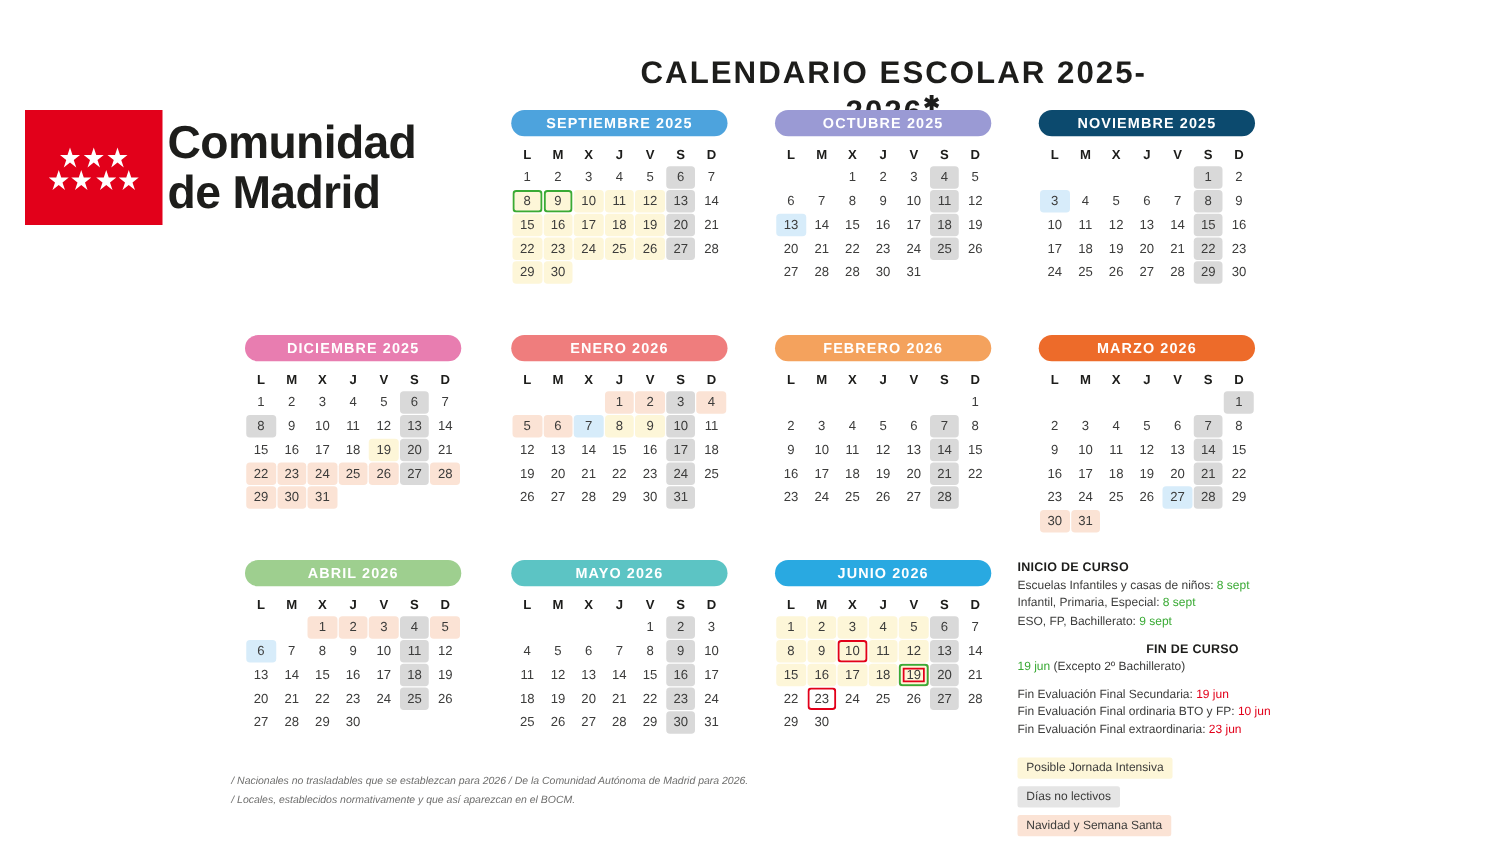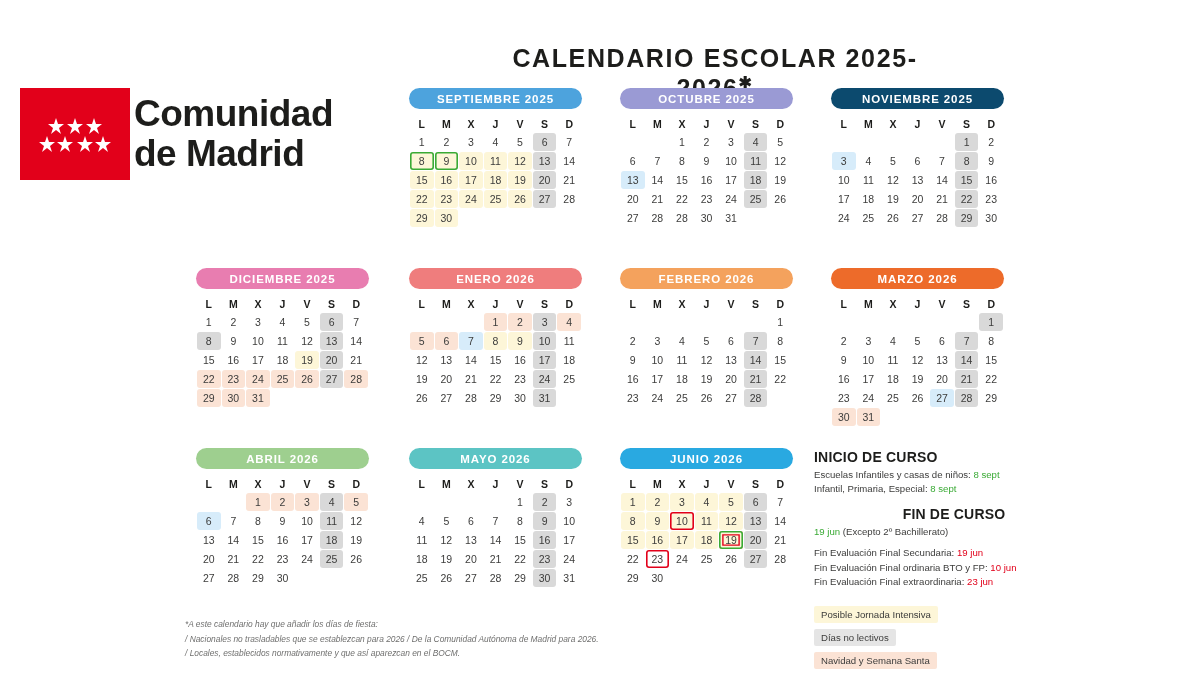--- a/index.html
+++ b/index.html
@@ -39,21 +39,21 @@
   td.holiday-grey{background:#d9d9d9;color:#e2001a;}
   td.nolect{background:#d7ecfa;color:#3c3c3b;}
   td.intensiva{background:#fdf6d8;color:#3c3c3b;}
   td.intensiva-sat{background:#d9d9d9;color:#3c3c3b;}
   td.empty{background:transparent;}
   .ring-green{box-shadow:inset 0 0 0 1.6px #3aaa35;border-radius:50%;}
   .ring-red{box-shadow:inset 0 0 0 1.6px #e2001a;border-radius:50%;}
   .ring-double{box-shadow:inset 0 0 0 1.6px #3aaa35, inset 0 0 0 3.2px #fdf6d8, inset 0 0 0 4.6px #e2001a;border-radius:50%;}
   
   #info{position:absolute;left:814px;top:447px;width:280px;font-size:9.6px;line-height:1.5;color:#3c3c3b;}
-  #info .hd{font-weight:bold;font-size:14px;color:#1d1d1b;letter-spacing:0.2px;}
+  #info .hd{font-weight:bold;font-size:10px;color:#1d1d1b;letter-spacing:0.2px;}
   .g{color:#3aaa35;}
   .r{color:#e2001a;}
   #key{position:absolute;left:814px;top:604px;width:240px;}
   .key-item{font-size:9.6px;padding:3px 7px;margin-bottom:4px;display:inline-block;border-radius:2px;color:#3c3c3b;}
   .k1{background:#fdf6d8;}
   .k2{background:#d7ecfa;}
   .k3{background:#fbe3d5;}
   #footnote{position:absolute;left:185px;top:617px;width:520px;font-size:8.4px;line-height:1.75;color:#6f6f6e;font-style:italic;}
 </style>
 </head>
@@ -723,35 +723,35 @@
         </tbody>
       </table>
     </div>
   </div>
 
 <div id="info">
   <div class="hd">INICIO DE CURSO</div>
   <div id="inicio-lines">
       <div><span>Escuelas Infantiles y casas de niños: </span><span class="g">8 sept</span></div>
       <div><span>Infantil, Primaria, Especial: </span><span class="g">8 sept</span></div>
+      <div><span>ESO, FP, Bachillerato: </span><span class="g">9 sept</span></div>
     </div>
   <div class="hd" style="margin-top:7px;text-align:center;">FIN DE CURSO</div>
   <div>
     <span class="g">19 jun</span><span> (Excepto 2º Bachillerato)</span>
   </div>
   <div id="fin-items" style="margin-top:7px;">
       <div><span>Fin Evaluación Final Secundaria: </span><span class="r">19 jun</span></div>
       <div><span>Fin Evaluación Final ordinaria BTO y FP: </span><span class="r">10 jun</span></div>
       <div><span>Fin Evaluación Final extraordinaria: </span><span class="r">23 jun</span></div>
     </div>
 </div>
 
 <div id="key">
     <div><span class="key-item k1" style="background: rgb(253, 246, 216);">Posible Jornada Intensiva</span></div>
     <div><span class="key-item k2" style="background: #e5e5e5;">Días no lectivos</span></div>
     <div><span class="key-item k3" style="background: rgb(251, 227, 213);">Navidad y Semana Santa</span></div>
   </div>
 
 <div id="footnote">
-    <div>*A este calendario hay que añadir los días de fiesta:</div>
     <div>/ Nacionales no trasladables que se establezcan para 2026 / De la Comunidad Autónoma de Madrid para 2026.</div>
     <div>/ Locales, establecidos normativamente y que así aparezcan en el BOCM.</div>
   </div>
 
 </body></html>

